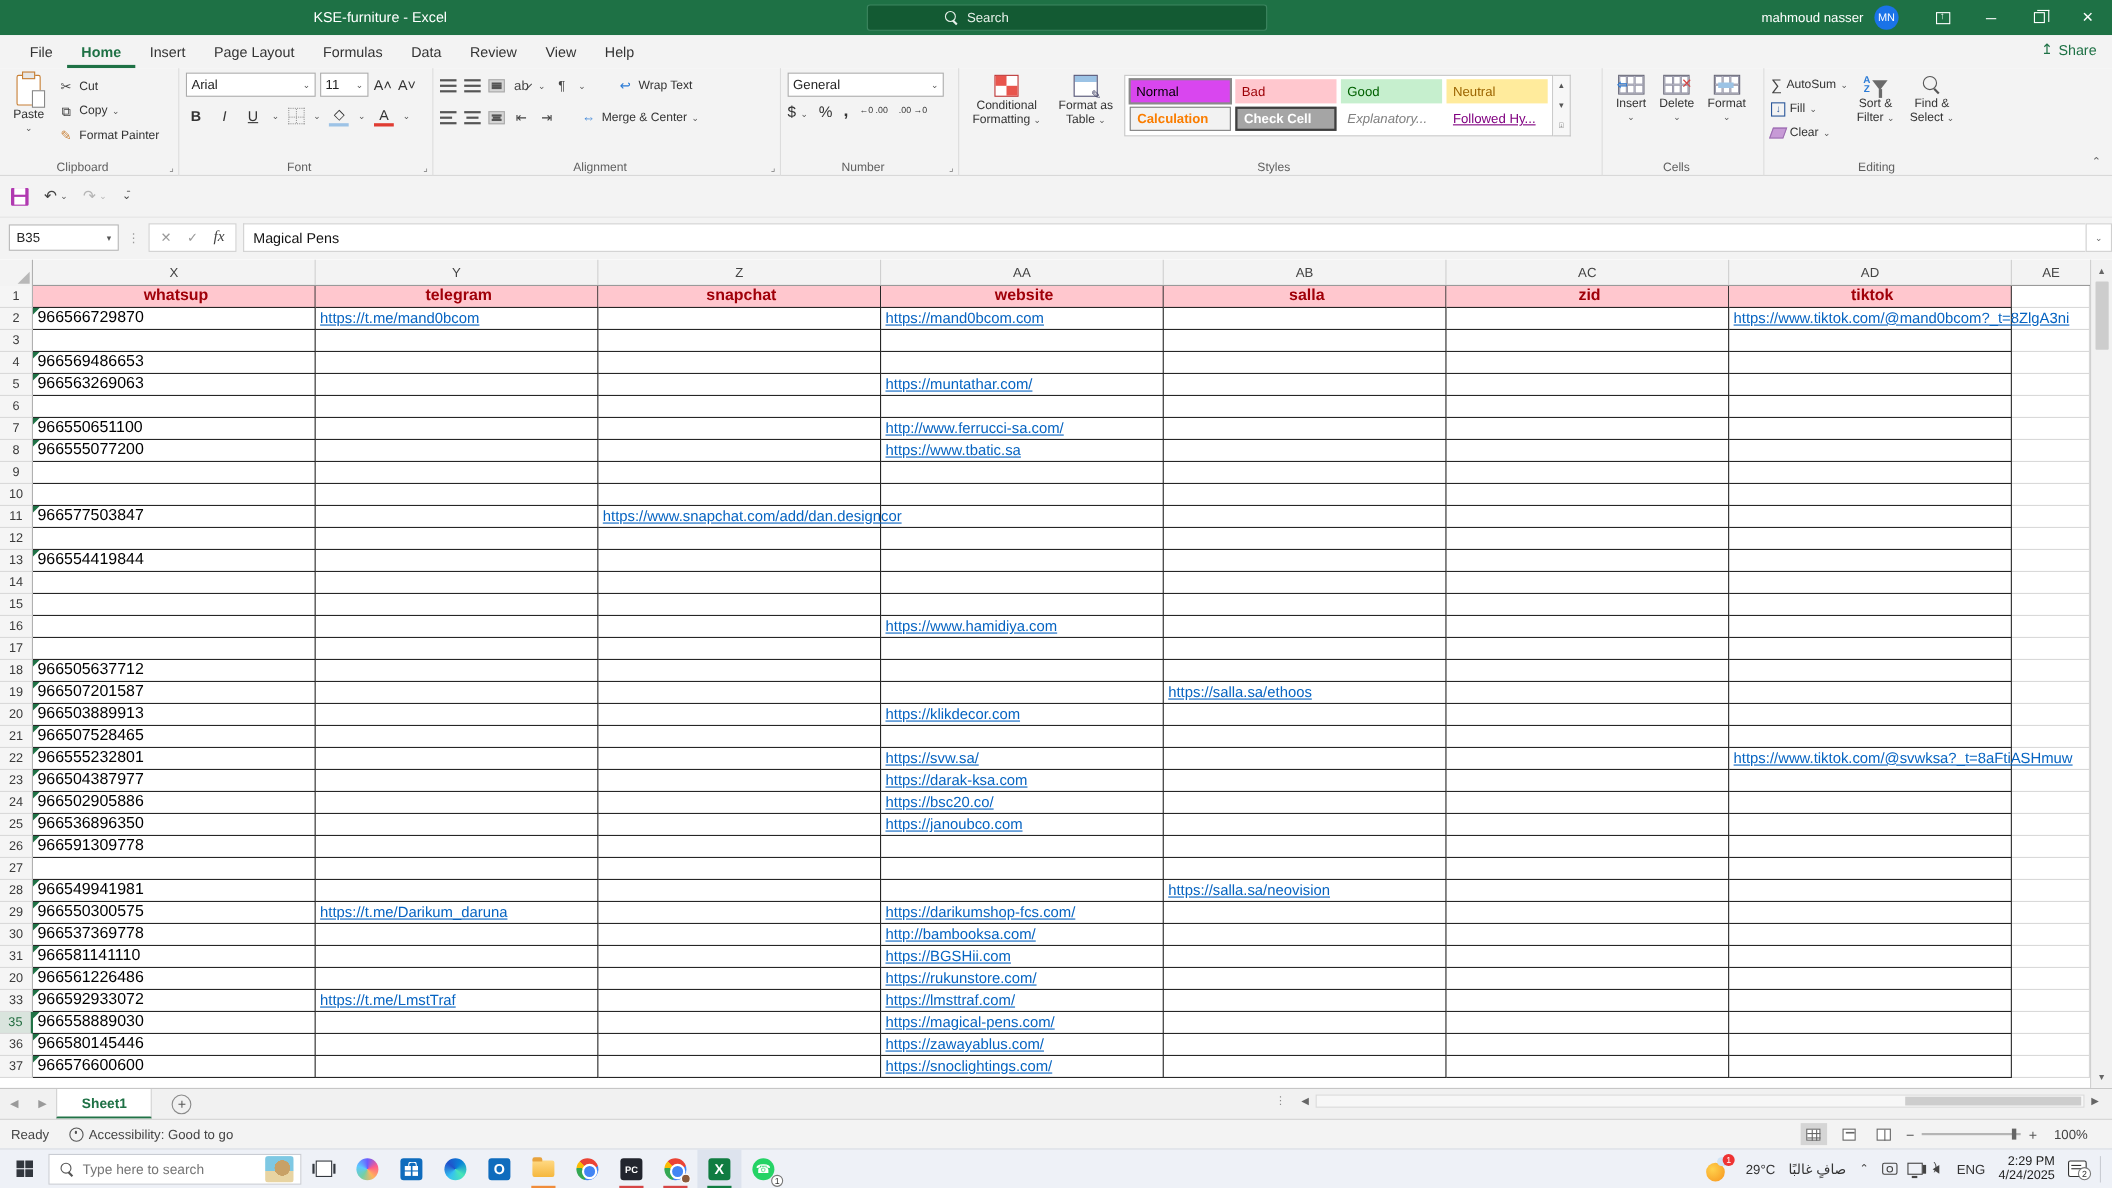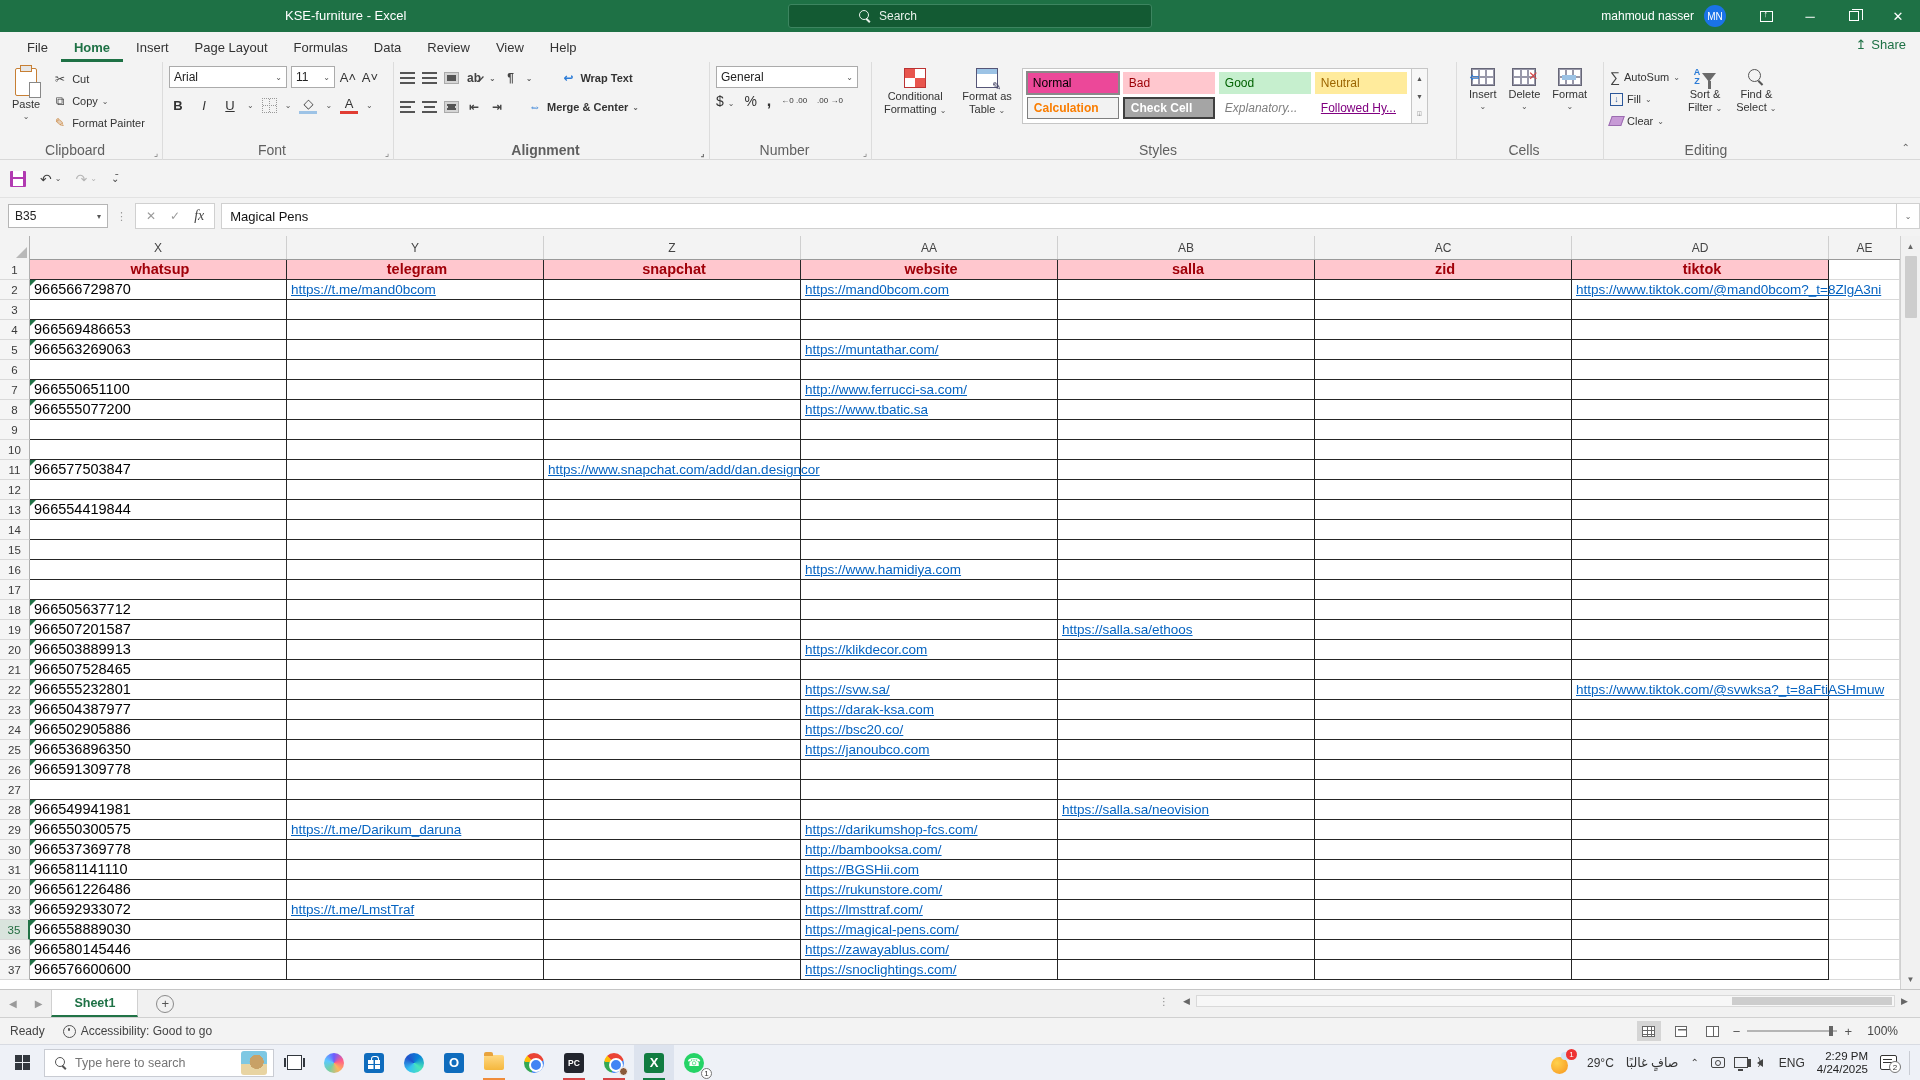--- a/index.html
+++ b/index.html
@@ -33,21 +33,21 @@
   
   #menubar { height:30px; background:#f3f3f3; display:flex; align-items:flex-end; padding-left:14px; }
   .mtab { font-size:13px; color:#333; padding:6px 13px 7px; cursor:default; }
   .mtab.active { color:#1E7145; font-weight:bold; border-bottom:3px solid #1E7145; padding-bottom:4px; }
   #share-btn { position:absolute; right:14px; top:5px; color:#1E7145; font-size:13px;
     display:flex; gap:5px; align-items:center; }
 
   
   #ribbon { height:98px; background:#f3f3f3; border-bottom:1px solid #d8d8d8; display:flex; }
   .rgroup { position:relative; height:98px; border-right:1px solid #dcdcdc; padding:4px 6px 18px; }
-  .rg-label { position:absolute; bottom:2px; left:0; right:12px; text-align:center; font-size:14px; color:#5f5f5f; }
+  .rg-label { position:absolute; bottom:2px; left:0; right:12px; text-align:center; font-size:11px; color:#5f5f5f; }
   .launcher { position:absolute; bottom:2px; right:4px; font-size:9px; color:#777; }
   .caret { font-size:8px; color:#555; }
   .bigbtn { display:flex; flex-direction:column; align-items:center; justify-content:flex-start;
     font-size:11px; color:#333; padding:2px 6px; gap:2px; }
   .smallrow { display:flex; align-items:center; gap:4px; font-size:11px; color:#333; height:22px; }
   .icbox { display:inline-flex; align-items:center; justify-content:center; width:16px; height:16px; font-size:12px; color:#444; }
   
   .clip-ic { width:22px; height:28px; border:1.5px solid #c77f34; border-radius:2px; position:relative; background:#fff; }
   .clip-ic::before { content:""; position:absolute; left:4px; top:-4px; width:10px; height:5px; background:#e7e7e7; border:1px solid #c77f34; }
   .clip-ic::after { content:""; position:absolute; right:-5px; bottom:-3px; width:10px; height:14px; background:#fff; border:1px solid #888; }
@@ -69,21 +69,21 @@
   .numline { display:flex; align-items:center; gap:10px; font-size:14px; color:#333; margin-top:4px; }
   .mini2 { font-size:8px; line-height:8px; color:#333; text-align:center; }
   
   .cfg-ic { width:22px; height:20px; border:1px solid #b33; display:grid; grid-template-columns:1fr 1fr; grid-template-rows:1fr 1fr; background:#fff;}
   .cfg-ic b:nth-child(1){background:#e8554d;} .cfg-ic b:nth-child(4){background:#e8554d;}
   .fat-ic { width:22px; height:20px; border:1px solid #557; background:linear-gradient(#9cc3e5 0 30%, #fff 30%); position:relative;}
   .fat-ic::after{content:"✎"; position:absolute; right:-4px; bottom:-6px; font-size:11px; color:#446;}
   #style-gallery { background:#fff; border:1px solid #c6c6c6; padding:3px 4px; display:grid;
     grid-template-columns:repeat(4,92px); grid-template-rows:22px 22px; gap:3px 4px; }
   .stl { font-size:12px; display:flex; align-items:center; padding:0 6px; white-space:nowrap; overflow:hidden; }
-  .st-normal { background:#ec4899; color:#000; outline:2px solid #8a8a8a; outline-offset:-1px; }
+  .st-normal { background:#d946ef; color:#000; outline:2px solid #8a8a8a; outline-offset:-1px; }
   .st-bad { background:#FFC7CE; color:#9C0006; }
   .st-good { background:#C6EFCE; color:#006100; }
   .st-neutral { background:#FFEB9C; color:#9C6500; }
   .st-calc { background:#F2F2F2; color:#FA7D00; font-weight:bold; border:1px solid #7F7F7F; }
   .st-check { background:#A5A5A5; color:#fff; font-weight:bold; border:2px solid #3F3F3F; }
   .st-expl { background:#fff; color:#7F7F7F; font-style:italic; }
   .st-followed { background:#fff; color:#800080; text-decoration:underline; }
   .gal-scroll { display:flex; flex-direction:column; width:16px; border:1px solid #c6c6c6; border-left:none; background:#f7f7f7; }
   .gal-scroll span { flex:1; font-size:7px; color:#555; display:flex; align-items:center; justify-content:center; }
   
@@ -320,21 +320,21 @@
         <span class="caret">⌄</span>
       <span class="fontbtn u-blue">◇</span>
         <span class="caret">⌄</span>
       <span class="fontbtn u-red">A</span>
         <span class="caret">⌄</span>
     </div>
     <div class="rg-label">Font</div>
     <span class="launcher">⌟</span>
   </div>
 
-  <div class="rgroup" style="width:316px;font-weight:bold;">
+  <div class="rgroup" style="width:316px;">
     <div style="display:flex; gap:7px; align-items:center; height:24px;">
       <span class="bars">
           <i></i>
           <i></i>
           <i></i>
         </span>
       <span class="bars">
           <i></i>
           <i></i>
           <i></i>

